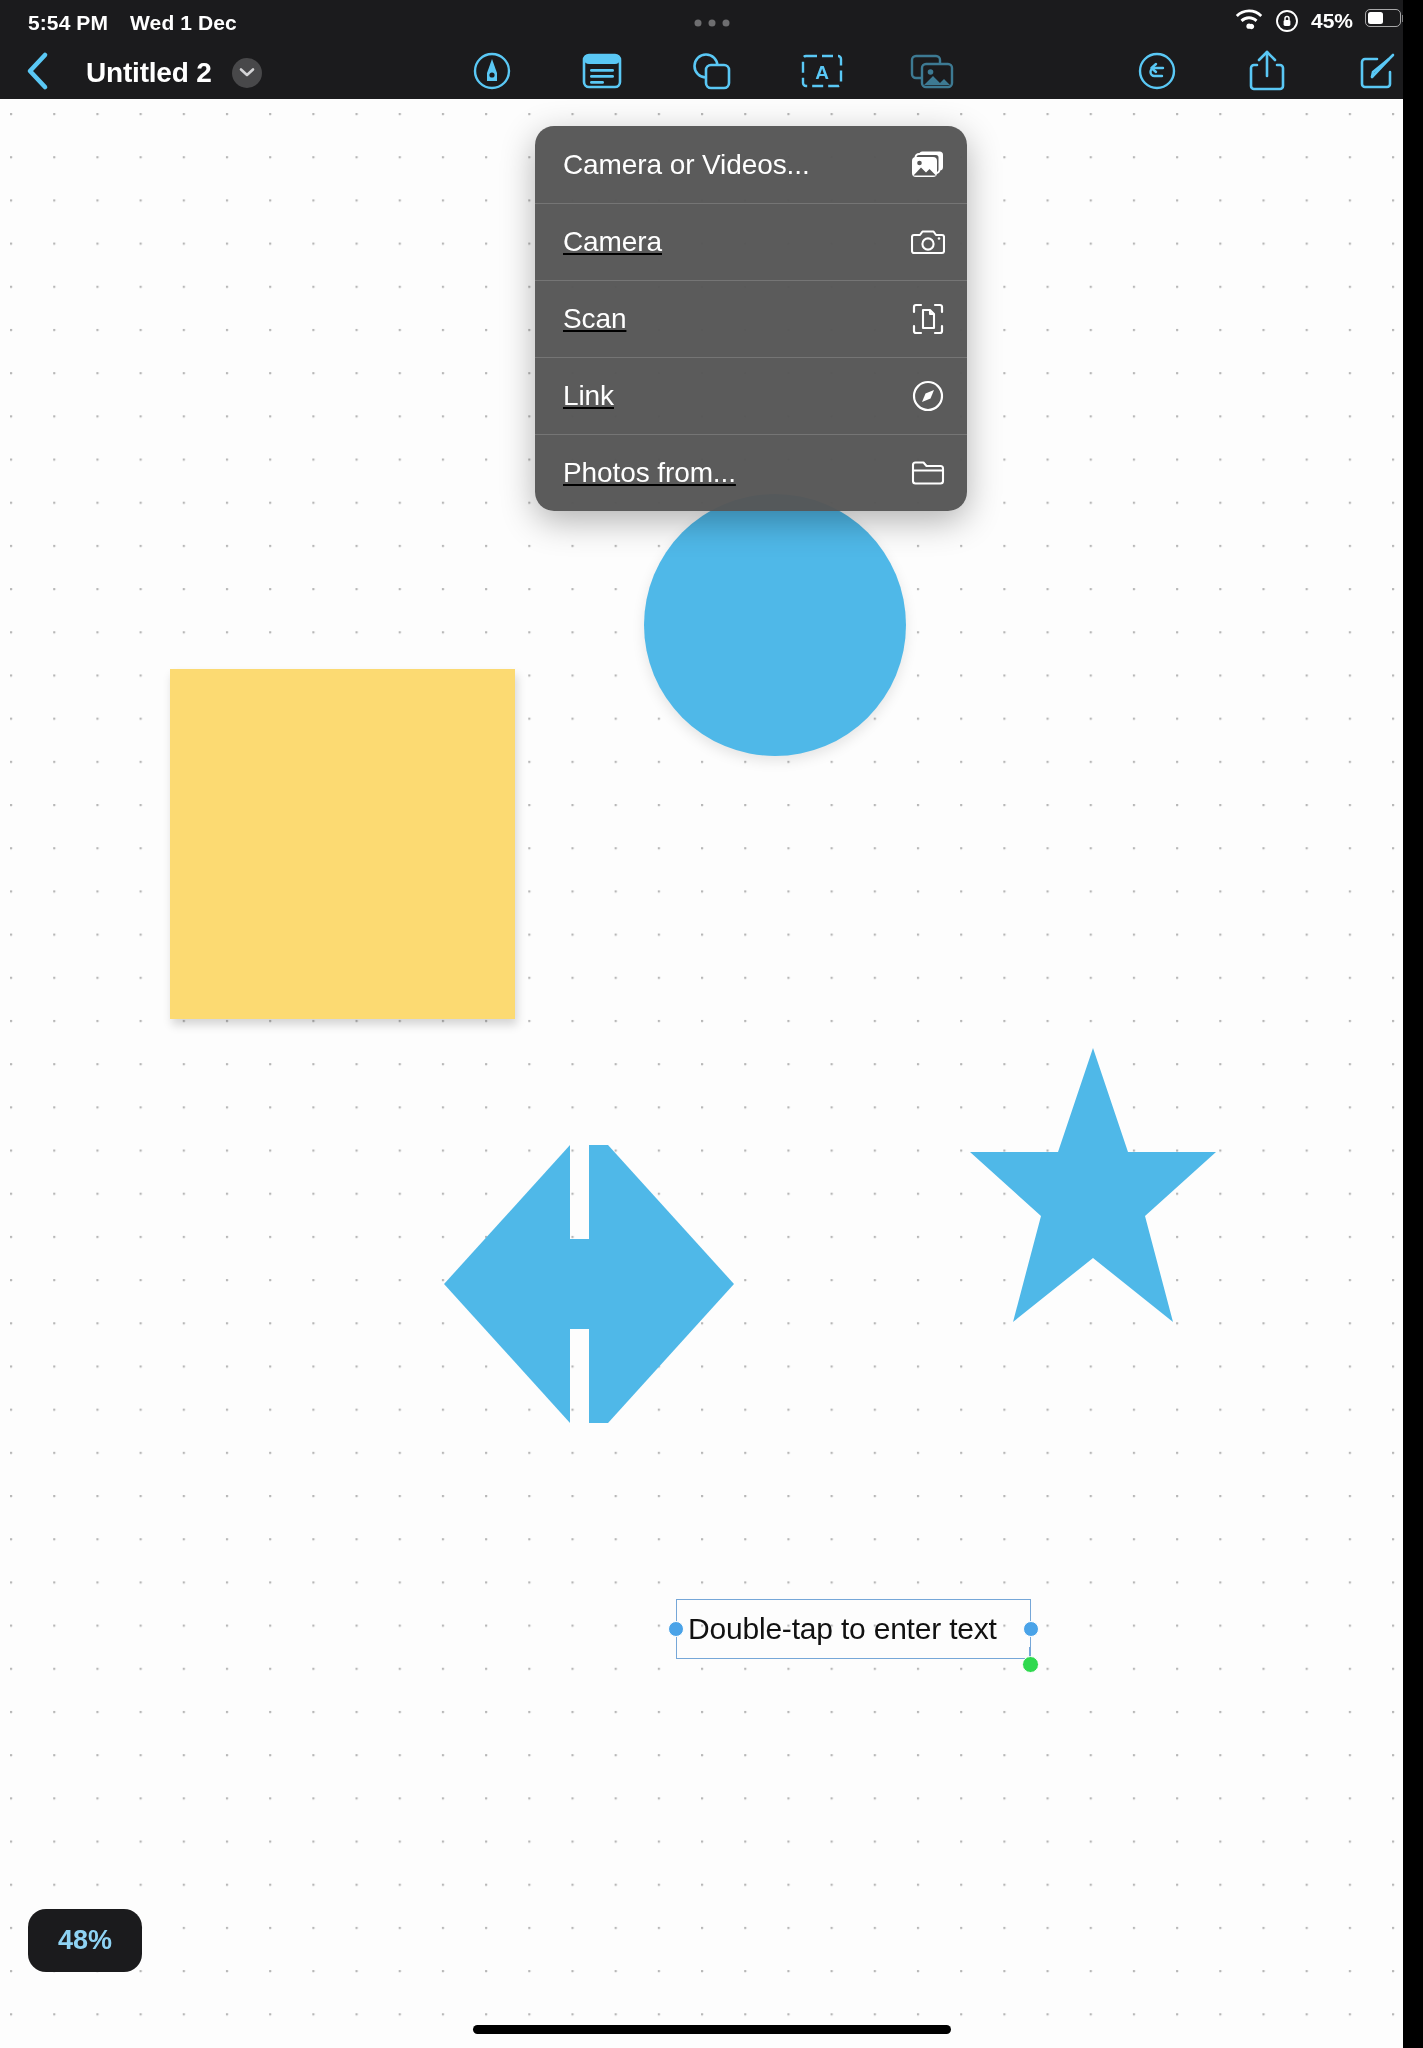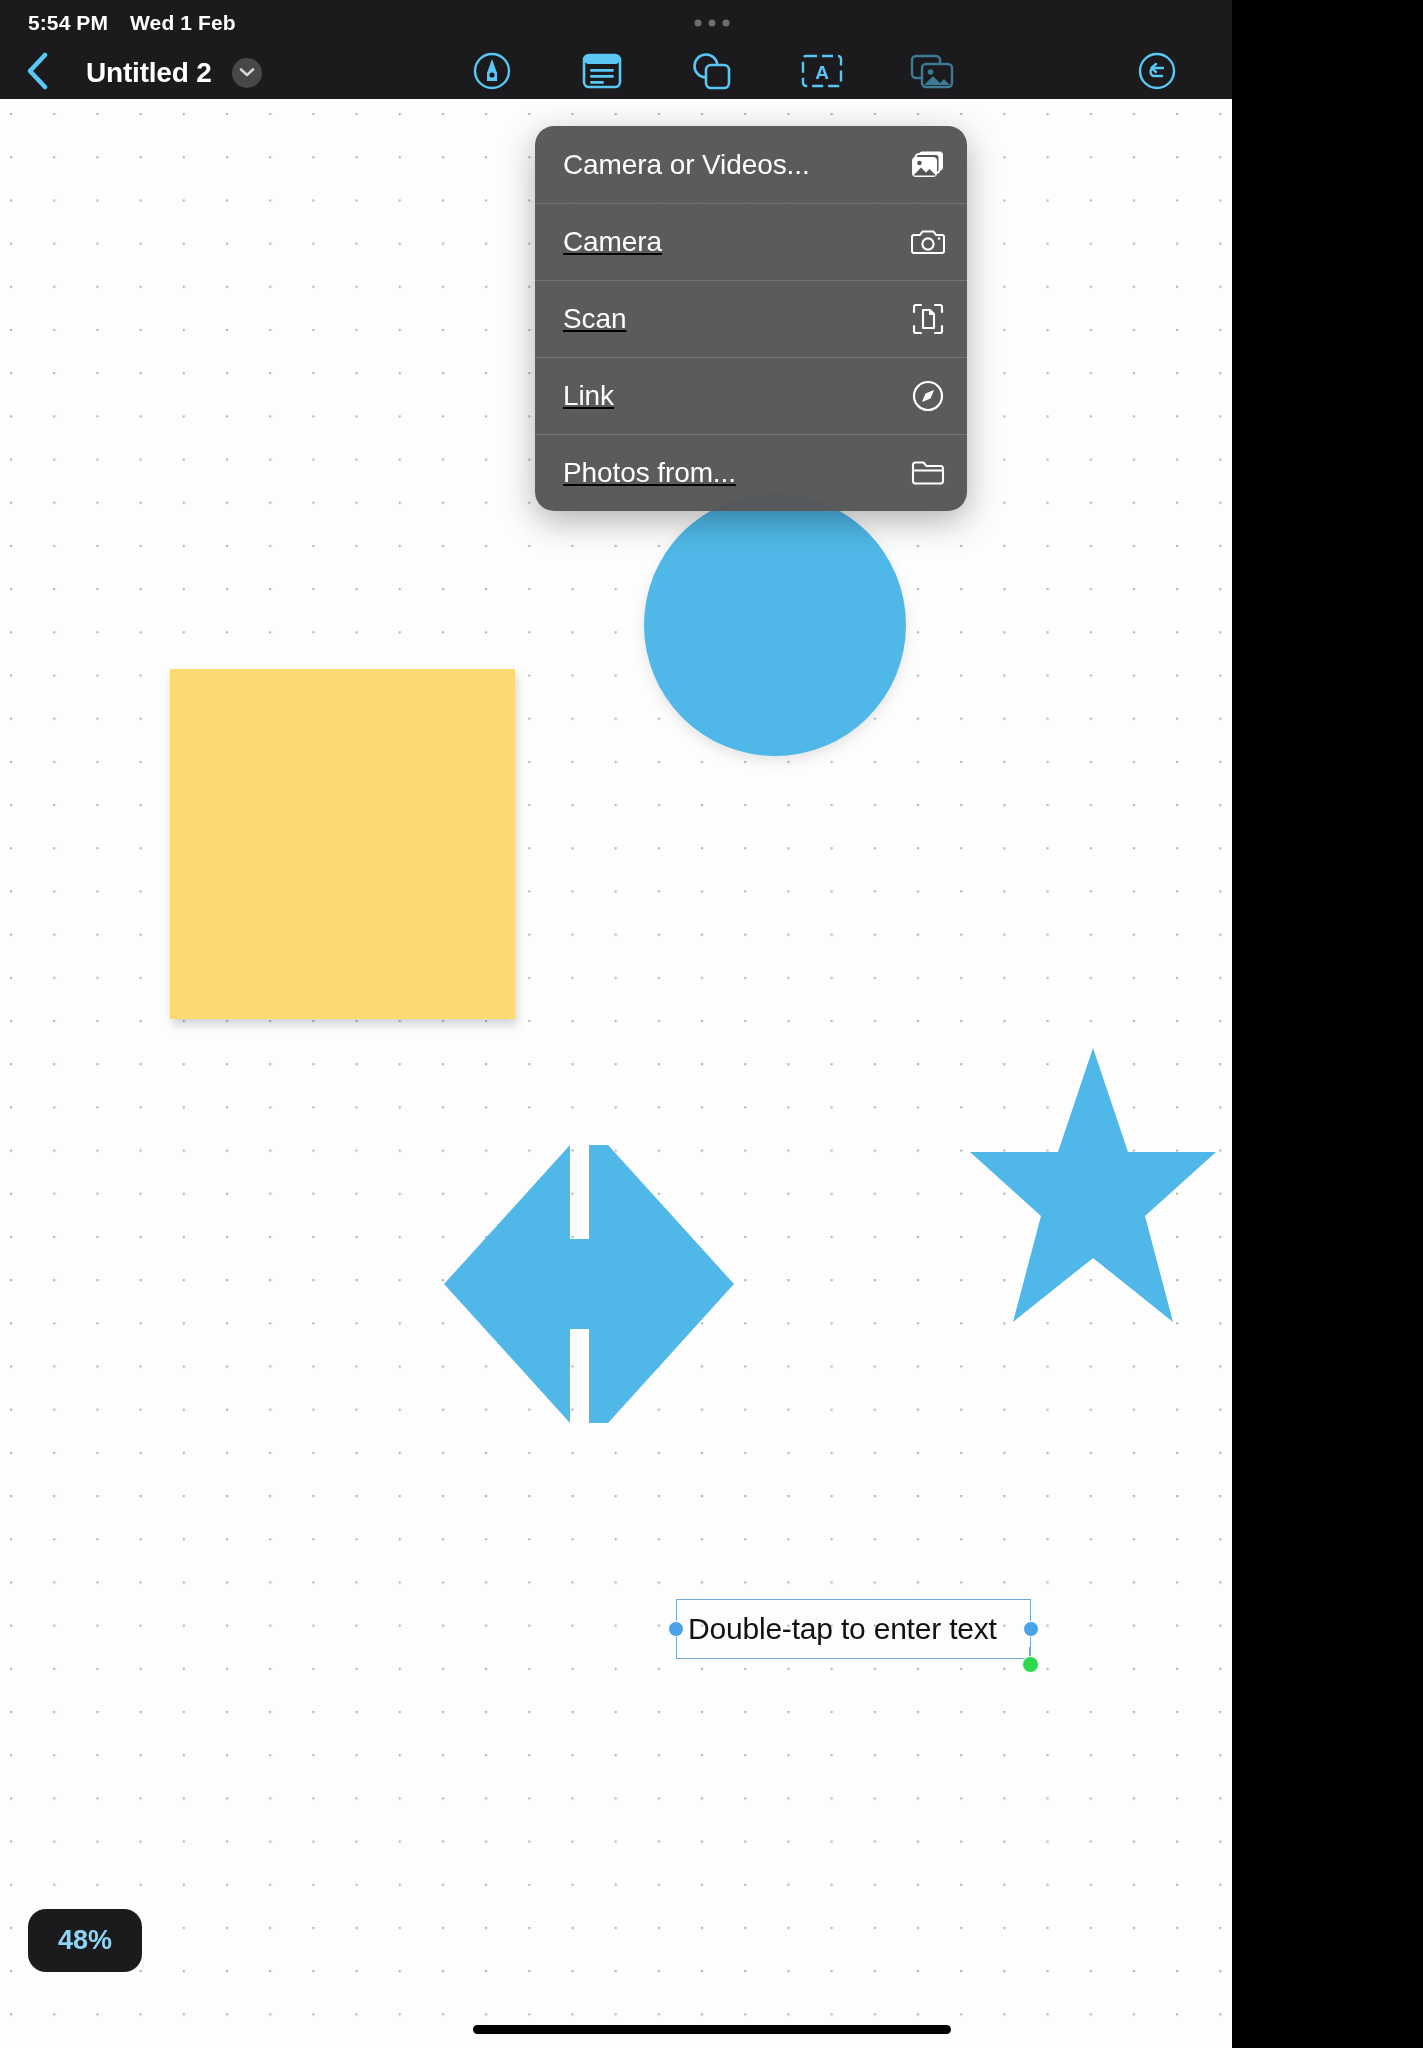--- a/index.html
+++ b/index.html
@@ -4,21 +4,21 @@
 <style>
   * { box-sizing: border-box; margin: 0; padding: 0; }
   html, body {
     width: 1423px; height: 2048px;
     background: #000;
     font-family: "Liberation Sans", sans-serif;
     overflow: hidden;
   }
   #app {
     position: relative;
-    width: 1232px; height: 2048px;
+    width: 1403px; height: 2048px;
     background: #1b1b1d;
     overflow: hidden;
   }
 
   
   .statusbar {
     position: absolute; top: 0; left: 0;
     width: 1423px; height: 46px;
     background: #1b1b1d;
     display: flex; align-items: center;
@@ -197,21 +197,21 @@
   .menu-icon { width: 34px; height: 34px; display:flex; align-items:center; justify-content:center; }
 </style>
 </head>
 <body>
 
 <div id="app">
 
   <div class="statusbar">
     <div class="sb-left">
       <span class="sb-time">5:54 PM</span>
-      <span class="sb-date">Wed 1 Feb</span>
+      <span class="sb-date">Wed 1 Dec</span>
     </div>
 
     <div class="sb-center-dots">
       <i></i>
       <i></i>
       <i></i>
     </div>
 
     <div class="sb-right">
       <span>

